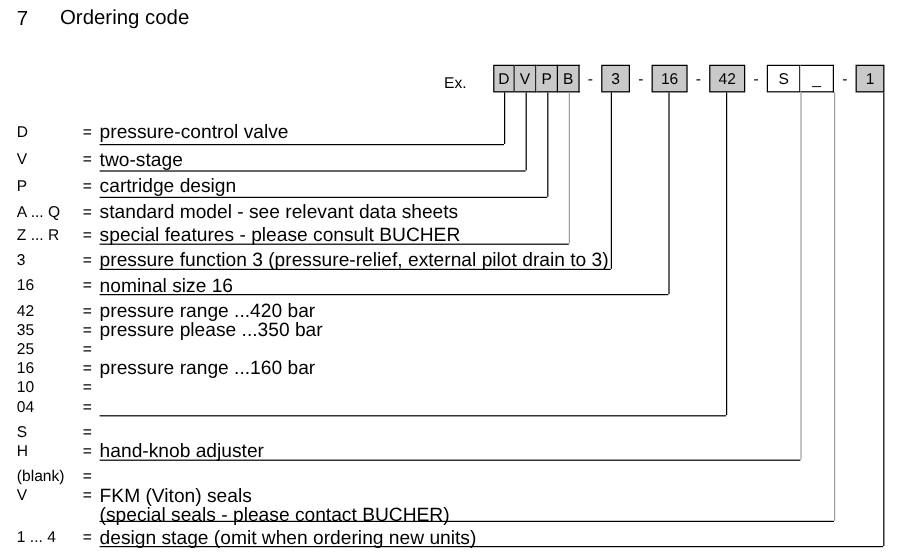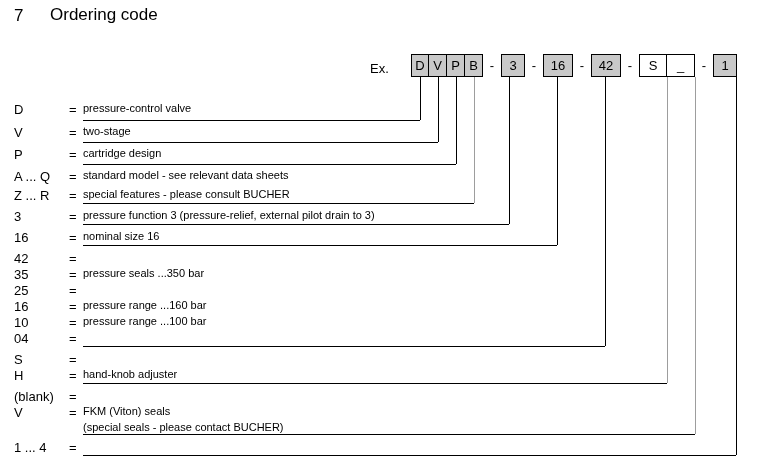--- a/index.html
+++ b/index.html
@@ -63,21 +63,21 @@
   .cbox.w30 { width: 30px; }
   .cbox.join { border-left: none; }
   .dash {
     font-size: 13px;
     line-height: 23px;
     width: 18px;
     text-align: center;
   }
   .key   { position: absolute; left: 14px;  font-size: 13px; white-space: pre; }
   .eq    { position: absolute; left: 69px;  font-size: 13px; }
-  .desc  { position: absolute; left: 83px;  font-size: 11px; white-space: pre; }
+  .desc  { position: absolute; left: 83px;  font-size: 16px; white-space: pre; }
 
   
   .hline {
     position: absolute;
     height: 0;
     border-top: 1px solid #000000;
     left: 83px;
   }
   
   .vline {
@@ -138,35 +138,35 @@
   <div class="key" style="top:209px">3</div>
   <div class="eq" style="top:209px">=</div>
   <div class="desc" style="top:209px">pressure function 3 (pressure-relief, external pilot drain to 3)</div>
 
   <div class="key" style="top:230px">16</div>
   <div class="eq" style="top:230px">=</div>
   <div class="desc" style="top:230px">nominal size 16</div>
 
   <div class="key" style="top:251px">42</div>
   <div class="eq" style="top:251px">=</div>
+  <div class="desc" style="top:251px">pressure range ...420 bar</div>
 
   <div class="key" style="top:267px">35</div>
   <div class="eq" style="top:267px">=</div>
-  <div class="desc" style="top:267px">pressure seals ...350 bar</div>
+  <div class="desc" style="top:267px">pressure please ...350 bar</div>
 
   <div class="key" style="top:283px">25</div>
   <div class="eq" style="top:283px">=</div>
 
   <div class="key" style="top:299px">16</div>
   <div class="eq" style="top:299px">=</div>
   <div class="desc" style="top:299px">pressure range ...160 bar</div>
 
   <div class="key" style="top:315px">10</div>
   <div class="eq" style="top:315px">=</div>
-  <div class="desc" style="top:315px">pressure range ...100 bar</div>
 
   <div class="key" style="top:331px">04</div>
   <div class="eq" style="top:331px">=</div>
 
   <div class="key" style="top:352px">S</div>
   <div class="eq" style="top:352px">=</div>
 
   <div class="key" style="top:368px">H</div>
   <div class="eq" style="top:368px">=</div>
   <div class="desc" style="top:368px">hand-knob adjuster</div>
@@ -175,20 +175,21 @@
   <div class="eq" style="top:389px">=</div>
 
   <div class="key" style="top:405px">V</div>
   <div class="eq" style="top:405px">=</div>
   <div class="desc" style="top:421px">(special seals - please contact BUCHER)</div>
 
   <div class="desc" style="top:405px">FKM (Viton) seals</div>
 
   <div class="key" style="top:440px">1 ... 4</div>
   <div class="eq" style="top:440px">=</div>
+  <div class="desc" style="top:440px">design stage (omit when ordering new units)</div>
 
   <div class="hline" style="top:120px; width:337px;"></div>
   <div class="vline" style="left:420px; top:77px;  height:43px;"></div>
 
   <div class="hline" style="top:142px; width:355px;"></div>
   <div class="vline" style="left:438px; top:77px;  height:65px;"></div>
 
   <div class="hline" style="top:164px; width:373px;"></div>
   <div class="vline" style="left:456px; top:77px;  height:87px;"></div>
 

